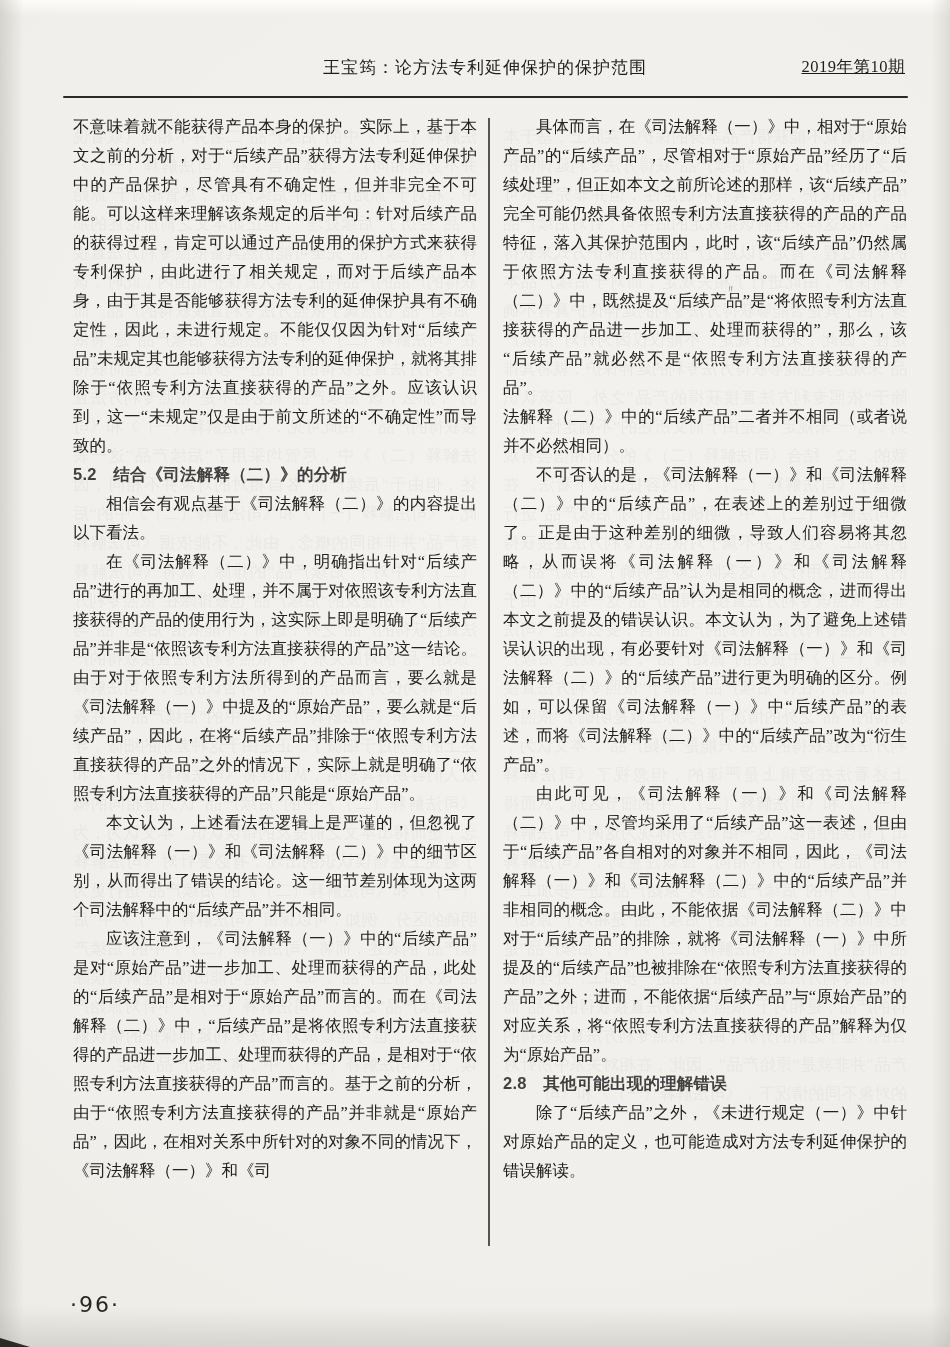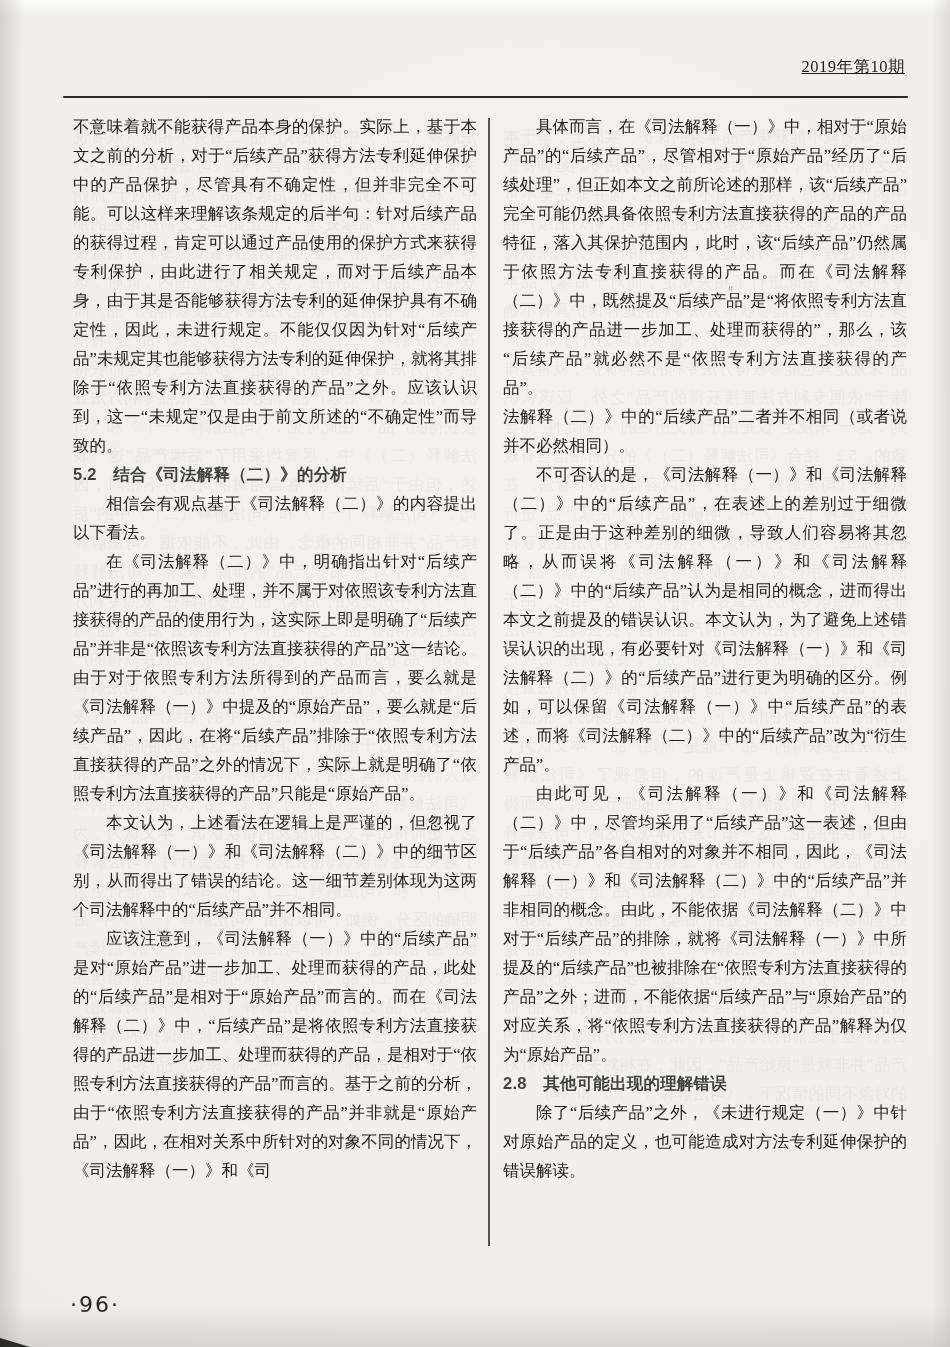--- a/index.html
+++ b/index.html
@@ -90,20 +90,21 @@
   .page-number {
     position: absolute; left: 70px; top: 1292px;
     font-family: "DejaVu Sans", "Liberation Sans", sans-serif;
     font-size: 22px; letter-spacing: 2px; color: #282724; text-align: center;
   }
 </style>
 </head>
 <body>
 
 <div class="header">
+  <div class="running-title">王宝筠：论方法专利延伸保护的保护范围</div>
   <div class="issue">2019年第10期</div>
 </div>
 <div class="header-rule"></div>
 
 <div class="content">
   <div class="ghost behind-left">法解释（二）》中的“后续产品”二者并不相同（或者说并不必然相同）。具体而言，在《司法解释（一）》中，相对于“原始产品”的“后续产品”，尽管相对于“原始产品”经历了“后续处理”，但正如本文之前所论述的那样，该“后续产品”完全可能仍然具备依照专利方法直接获得的产品的产品特征，落入其保护范围内，此时，该“后续产品”仍然属于依照方法专利直接获得的产品。而在《司法解释（二）》中，既然提及“后续产品”是“将依照专利方法直接获得的产品进一步加工、处理而获得的”，那么，该“后续产品”就必然不是“依照专利方法直接获得的产品”。由此可见，《司法解释（一）》和《司法解释（二）》中，尽管均采用了“后续产品”这一表述，但由于“后续产品”各自相对的对象并不相同，因此，《司法解释（一）》和《司法解释（二）》中的“后续产品”并非相同的概念。由此，不能依据《司法解释（二）》中对于“后续产品”的排除，就将《司法解释（一）》中所提及的“后续产品”也被排除在“依照专利方法直接获得的产品”之外；进而，不能依据“后续产品”与“原始产品”的对应关系，将“依照专利方法直接获得的产品”解释为仅为“原始产品”。不可否认的是，《司法解释（一）》和《司法解释（二）》中的“后续产品”，在表述上的差别过于细微了。正是由于这种差别的细微，导致人们容易将其忽略，从而误将《司法解释（一）》和《司法解释（二）》中的“后续产品”认为是相同的概念，进而得出本文之前提及的错误认识。本文认为，为了避免上述错误认识的出现，有必要针对《司法解释（一）》和《司法解释（二）》的“后续产品”进行更为明确的区分。例如，可以保留《司法解释（一）》中“后续产品”的表述，而将《司法解释（二）》中的“后续产品”改为“衍生产品”。5.3　其他可能出现的理解错误除了“后续产品”之外，《司法解释（一）》中针对原始产品的定义，也可能造成对方法专利延伸保护的错误解读。在《司法解释（一）》中，将“原始产品”界定</div>
   <div class="ghost behind-right">不意味着就不能获得产品本身的保护。实际上，基于本文之前的分析，对于“后续产品”获得方法专利延伸保护中的产品保护，尽管具有不确定性，但并非完全不可能。可以这样来理解该条规定的后半句：针对后续产品的获得过程，肯定可以通过产品使用的保护方式来获得专利保护，由此进行了相关规定，而对于后续产品本身，由于其是否能够获得方法专利的延伸保护具有不确定性，因此，未进行规定。不能仅仅因为针对“后续产品”未规定其也能够获得方法专利的延伸保护，就将其排除于“依照专利方法直接获得的产品”之外。应该认识到，这一“未规定”仅是由于前文所述的“不确定性”而导致的。5.2　结合《司法解释（二）》的分析相信会有观点基于《司法解释（二）》的内容提出以下看法。在《司法解释（二）》中，明确指出针对“后续产品”进行的再加工、处理，并不属于对依照该专利方法直接获得的产品的使用行为，这实际上即是明确了“后续产品”并非是“依照该专利方法直接获得的产品”这一结论。由于对于依照专利方法所得到的产品而言，要么就是《司法解释（一）》中提及的“原始产品”，要么就是“后续产品”，因此，在将“后续产品”排除于“依照专利方法直接获得的产品”之外的情况下，实际上就是明确了“依照专利方法直接获得的产品”只能是“原始产品”。本文认为，上述看法在逻辑上是严谨的，但忽视了《司法解释（一）》和《司法解释（二）》中的细节区别，从而得出了错误的结论。这一细节差别体现为这两个司法解释中的“后续产品”并不相同。应该注意到，《司法解释（一）》中的“后续产品”是对“原始产品”进一步加工、处理而获得的产品，此处的“后续产品”是相对于“原始产品”而言的。而在《司法解释（二）》中，“后续产品”是将依照专利方法直接获得的产品进一步加工、处理而获得的产品，是相对于“依照专利方法直接获得的产品”而言的。基于之前的分析，由于“依照专利方法直接获得的产品”并非就是“原始产品”，因此，在相对关系中所针对的对象不同的情况下，《司法解释（一）》和《司</div>
 
   <div class="column left">
       <div class="para no-indent">不意味着就不能获得产品本身的保护。实际上，基于本文之前的分析，对于“后续产品”获得方法专利延伸保护中的产品保护，尽管具有不确定性，但并非完全不可能。可以这样来理解该条规定的后半句：针对后续产品的获得过程，肯定可以通过产品使用的保护方式来获得专利保护，由此进行了相关规定，而对于后续产品本身，由于其是否能够获得方法专利的延伸保护具有不确定性，因此，未进行规定。不能仅仅因为针对“后续产品”未规定其也能够获得方法专利的延伸保护，就将其排除于“依照专利方法直接获得的产品”之外。应该认识到，这一“未规定”仅是由于前文所述的“不确定性”而导致的。</div>

